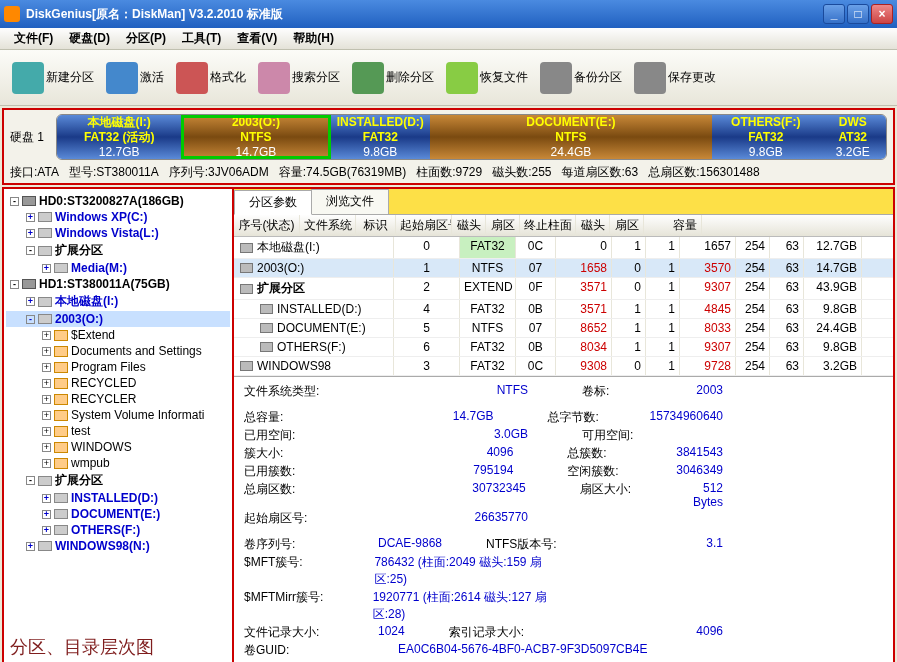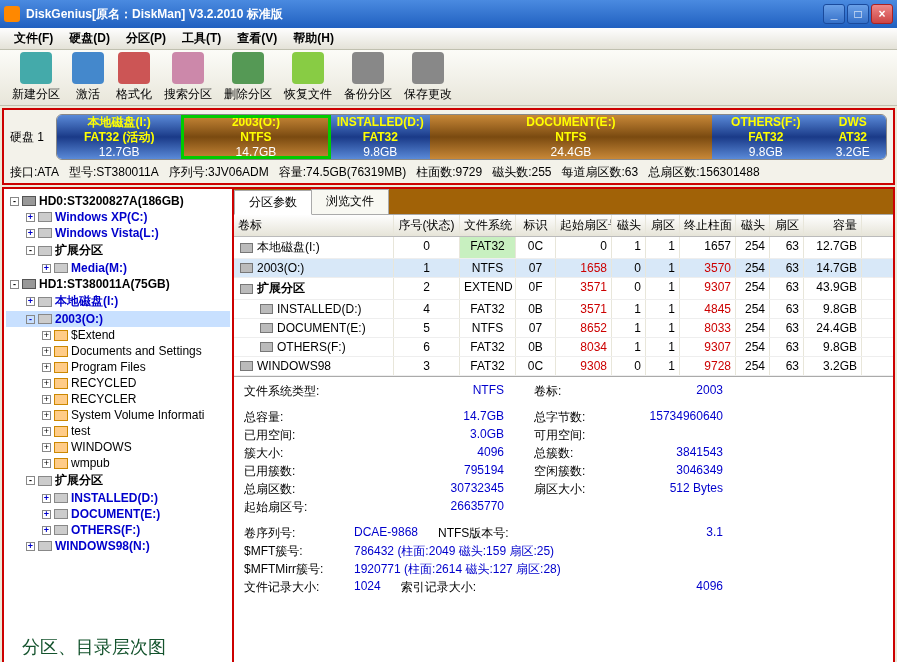--- a/index.html
+++ b/index.html
@@ -6,21 +6,21 @@
 body { background: #ece9d8; width: 897px; height: 662px; overflow: hidden; }
 .titlebar { background: linear-gradient(#4a8ae0, #2060c0); height: 28px; display: flex; align-items: center; padding: 0 4px; color: #fff; font-weight: bold; }
 .titlebar .icon-app { width: 16px; height: 16px; background: #f80; border-radius: 3px; margin-right: 6px; }
 .titlebar .title { flex: 1; }
 .winbtns { display: flex; gap: 2px; }
 .winbtn { width: 22px; height: 20px; background: linear-gradient(#6aa0e8,#3570c8); border: 1px solid #1a4a9c; border-radius: 3px; color: #fff; display: flex; align-items: center; justify-content: center; font-weight: bold; cursor: pointer; }
 .winbtn.close { background: linear-gradient(#e88,#c44); border-color: #a22; }
 .menubar { background: linear-gradient(#fefefe,#e4e2d8); height: 22px; display: flex; align-items: center; padding: 0 6px; border-bottom: 1px solid #c0c0b0; }
 .menubar span { padding: 2px 8px; cursor: pointer; font-weight: bold; }
 .toolbar { background: linear-gradient(#fcfcf8,#e8e6da); height: 56px; display: flex; align-items: center; padding: 2px 6px; border-bottom: 1px solid #c0c0b0; position: relative; }
-.tbtn { display: flex; flex-direction: column; align-items: center; padding: 2px 6px; cursor: pointer; gap: 2px; }
+.tbtn { display: flex; flex-direction: row; align-items: center; padding: 2px 6px; cursor: pointer; gap: 2px; }
 .tbtn .ticon { width: 32px; height: 32px; border-radius: 4px; }
 .annot-struct { position: absolute; right: 30px; top: 14px; color: #c00; font-size: 22px; font-family: KaiTi, serif; }
 .diskbar-wrap { border: 2px solid #c00; margin: 2px; padding: 4px 6px 2px; background: #f3f2ea; }
 .diskbar-row { display: flex; align-items: center; gap: 6px; }
 .diskbar-row .dlabel { width: 40px; }
 .diskbar { flex: 1; height: 46px; display: flex; border: 1px solid #888; border-radius: 6px; overflow: hidden; }
 .seg { display: flex; flex-direction: column; align-items: center; justify-content: center; color: #fff; font-size: 11px; line-height: 1.25; text-align: center; }
 .seg.fat32 { background: linear-gradient(#5a8ad8,#1a3a88,#5a8ad8); }
 .seg.ntfs { background: linear-gradient(#c88838,#7a4a10,#c88838); }
 .seg.sel { outline: 3px solid #0c0; outline-offset: -3px; }
@@ -31,23 +31,23 @@
 .tree { padding: 4px 2px; }
 .tree .n { white-space: nowrap; padding: 1px 0 1px 2px; display: flex; align-items: center; gap: 3px; cursor: pointer; }
 .tree .tw { width: 9px; height: 9px; border: 1px solid #888; font-size: 9px; line-height: 7px; text-align: center; }
 .tree .hdd { width: 14px; height: 10px; background: #999; border: 1px solid #555; }
 .tree .part { width: 14px; height: 10px; background: #ccc; border: 1px solid #888; }
 .tree .fold { width: 14px; height: 11px; background: #fc8; border: 1px solid #c80; }
 .tree .sel { background: #c8e0ff; }
 .tree .lbl { font-family: Tahoma, sans-serif; font-size: 12px; }
 .tree .bold { font-weight: bold; }
 .tree .blue { color: #0000cc; font-weight: bold; }
-.left-annot { position: absolute; bottom: 6px; left: 6px; color: #14532d; font-size: 18px; font-family: KaiTi; margin-left: 12px; }
+.left-annot { position: absolute; bottom: 6px; left: 6px; color: #7f1d1d; font-size: 18px; font-family: KaiTi; }
 .right { flex: 1; border: 2px solid #c00; border-left: none; display: flex; flex-direction: column; background: #fff; overflow: hidden; }
-.tabs { display: flex; background: #a16207; border-bottom: 1px solid #aaa; }
+.tabs { display: flex; background: #fde047; border-bottom: 1px solid #aaa; }
 .tab { padding: 3px 14px; border: 1px solid #aaa; border-bottom: none; background: #f8f8f2; margin-right: -1px; cursor: pointer; }
 .tab.active { background: #fff; border-bottom: 1px solid #fff; position: relative; top: 1px; }
 .grid { width: 100%; }
 .grid-head, .grid-row { display: flex; border-bottom: 1px solid #eee; }
 .grid-head { background: linear-gradient(#fefefe,#e6e4d8); border-bottom: 1px solid #bbb; font-weight: normal; }
 .grid-head > div, .grid-row > div { padding: 2px 4px; border-right: 1px solid #e8e6da; overflow: hidden; white-space: nowrap; text-align: right; }
 .grid-head > div:first-child, .grid-row > div:first-child { text-align: left; }
 .grid .c-vol { width: 160px; text-align: left !important; display: flex; align-items: center; gap: 4px; }
 .grid .c-seq { width: 66px; text-align: center !important; }
 .grid .c-fs { width: 56px; text-align: center !important; }
@@ -56,21 +56,21 @@
 .grid .c-shd { width: 34px; }
 .grid .c-ssec { width: 34px; }
 .grid .c-ecyl { width: 56px; }
 .grid .c-ehd { width: 34px; }
 .grid .c-esec { width: 34px; }
 .grid .c-cap { width: 58px; }
 .grid .red { color: #c00; }
 .grid .hl { background: #c8f0c0; }
 .grid-row.selrow { background: #d8e8f8; }
 .details { border-top: 1px solid #aaa; padding: 6px 10px; overflow: auto; background: #fff; flex: 1; }
-.details .row { display: flex; margin-bottom: 1px; }
+.details .row { display: flex; margin-bottom: 1px; gap: 24px; }
 .details .k { width: 110px; }
 .details .v { width: 180px; color: #0000cc; text-align: right; padding-right: 30px; }
 .details .k2 { width: 90px; }
 .details .v2 { color: #0000cc; text-align: right; flex: 1; padding-right: 160px; }
 .details .full { color: #0000cc; padding-left: 20px; }
 .pcicon { width: 13px; height: 10px; background: #bbb; border: 1px solid #777; display: inline-block; }
 </style>
 </head>
 <body>
 
@@ -292,21 +292,20 @@
       </div>
     <div class="left-annot">分区、目录层次图</div>
   </div>
   <div class="right">
     <div class="tabs" id="tabs">
         <div class="tab active">分区参数</div>
         <div class="tab">浏览文件</div>
       </div>
     <div class="grid">
       <div class="grid-head" id="ghead">
-          <div class="c-vol">卷标</div>
           <div class="c-seq">序号(状态)</div>
           <div class="c-fs">文件系统</div>
           <div class="c-mark">标识</div>
           <div class="c-scyl">起始扇区号</div>
           <div class="c-shd">磁头</div>
           <div class="c-ssec">扇区</div>
           <div class="c-ecyl">终止柱面</div>
           <div class="c-ehd">磁头</div>
           <div class="c-esec">扇区</div>
           <div class="c-cap">容量</div>
@@ -487,15 +486,19 @@
           <div class="v" style="width:auto;text-align:left;padding-right:20px">1920771  (柱面:2614 磁头:127 扇区:28)</div>
           <div class="k2"></div>
           <div class="v2"></div>
         </div>
         <div class="row">
           <div class="k">文件记录大小:</div>
           <div class="v" style="width:auto;text-align:right;padding-right:20px">1024</div>
           <div class="k2">索引记录大小:</div>
           <div class="v2">4096</div>
         </div>
+        <div class="row">
+          <div class="k">卷GUID:</div>
+          <div class="full">EA0C6B04-5676-4BF0-ACB7-9F3D5097CB4E</div>
+        </div>
       </div>
   </div>
 </div>
 
 </body></html>

